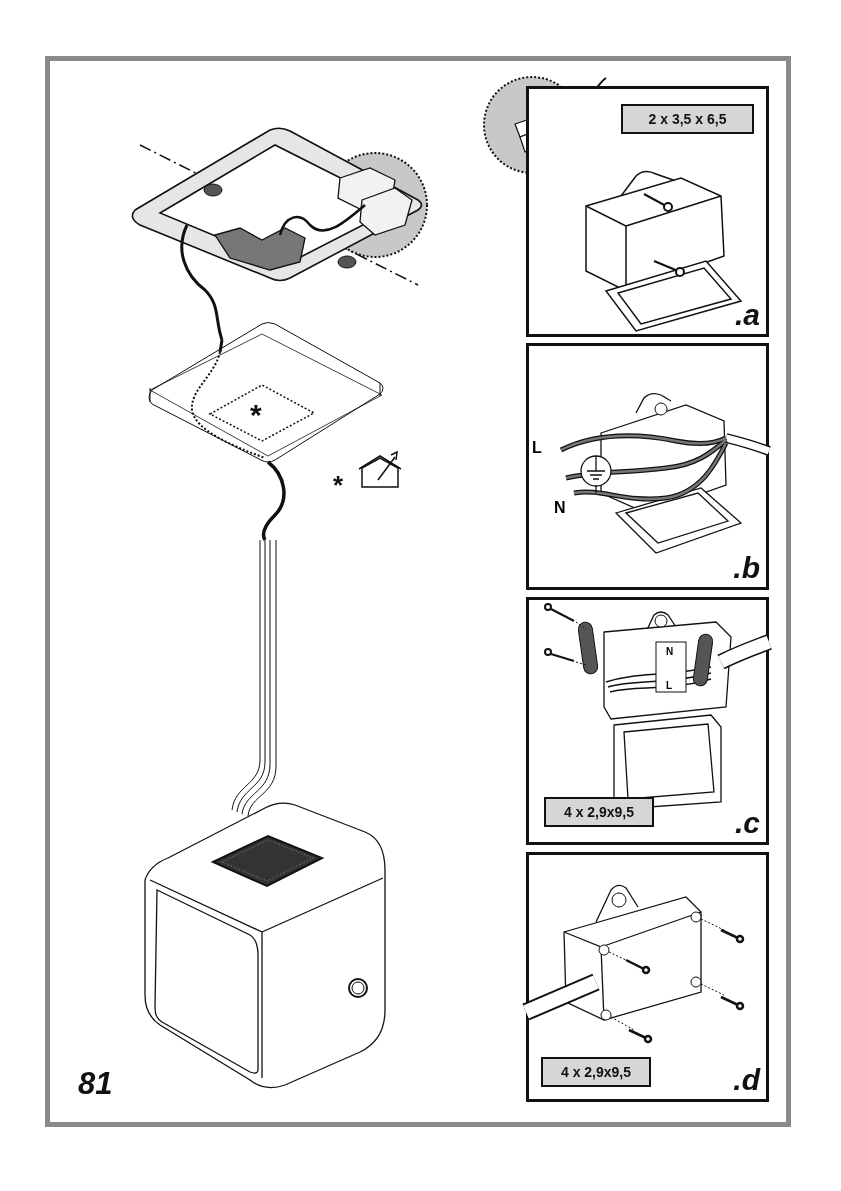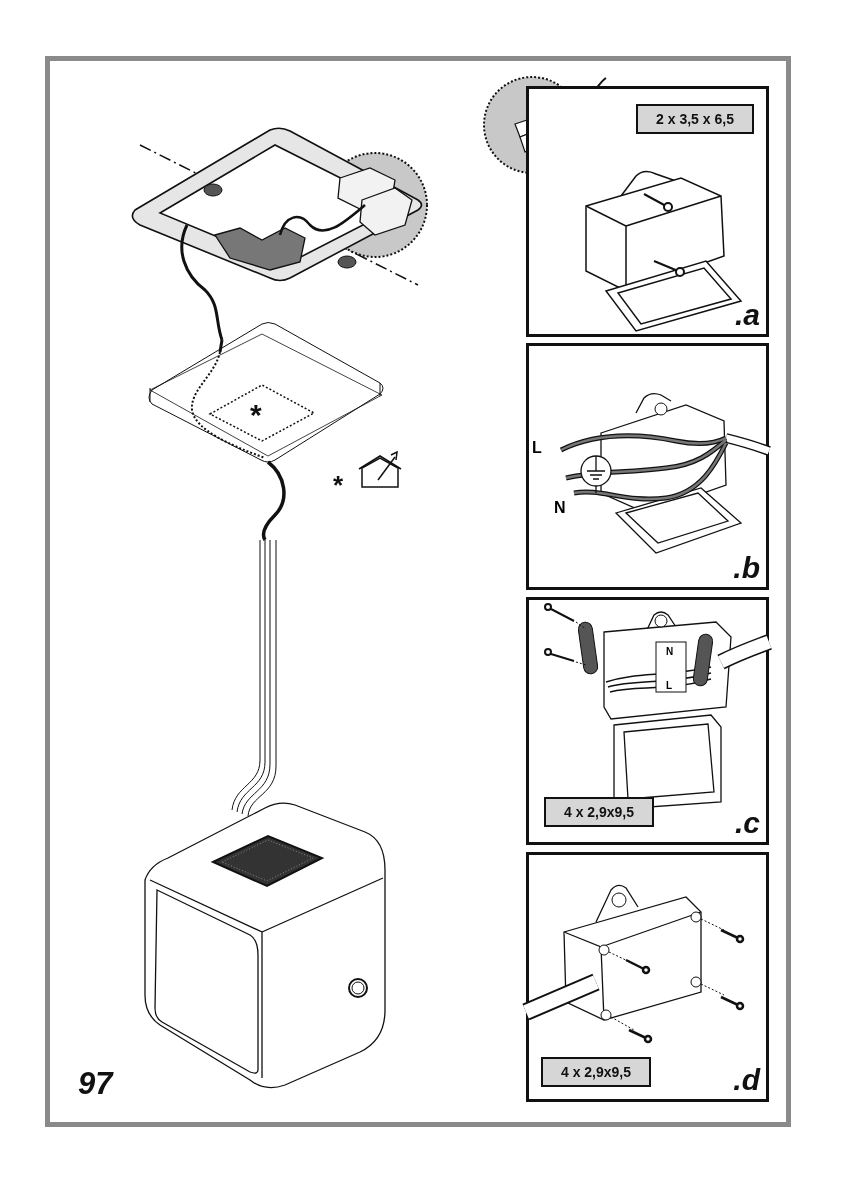--- a/index.html
+++ b/index.html
@@ -5,21 +5,21 @@
   html, body { margin: 0; padding: 0; background: #ffffff; }
   body { width: 841px; height: 1191px; position: relative; overflow: hidden; font-family: "Liberation Sans", sans-serif; }
   .page-frame { position: absolute; left: 45px; top: 56px; width: 746px; height: 1071px; border: 5px solid #8a8a8a; box-sizing: border-box; }
   .panel { position: absolute; border: 3px solid #111; box-sizing: border-box; background: #fff; }
   .panel-a { left: 526px; top: 86px; width: 243px; height: 251px; }
   .panel-b { left: 526px; top: 343px; width: 243px; height: 247px; }
   .panel-c { left: 526px; top: 597px; width: 243px; height: 248px; }
   .panel-d { left: 526px; top: 852px; width: 243px; height: 250px; }
   .step-label { position: absolute; right: 6px; bottom: 2px; font-size: 30px; font-weight: bold; font-style: italic; color: #111; }
   .spec-box { position: absolute; background: #d6d6d6; border: 2px solid #111; font-size: 14px; font-weight: bold; color: #111; text-align: center; box-sizing: border-box; }
-  .spec-a { right: 12px; top: 15px; width: 118px; height: 30px; line-height: 26px; }
+  .spec-a { right: 12px; top: 15px; width: 133px; height: 30px; line-height: 26px; }
   .spec-c { left: 15px; bottom: 15px; width: 110px; height: 30px; line-height: 26px; }
   .spec-d { left: 12px; bottom: 12px; width: 110px; height: 30px; line-height: 26px; }
   .page-number { position: absolute; left: 78px; top: 1066px; font-size: 31px; font-weight: bold; font-style: italic; color: #111; }
   svg { position: absolute; overflow: visible; }
   .wire-label { font-size: 16px; font-weight: bold; font-family: "Liberation Sans", sans-serif; }
   .asterisk-text { position: absolute; font-size: 30px; font-weight: bold; color: #111; }
 </style>
 </head>
 <body>
 
@@ -222,13 +222,13 @@
       <path d="M195,145 L212,153"></path>
         <circle cx="214" cy="154" r="3"></circle>
       <path d="M103,178 L120,186"></path>
         <circle cx="122" cy="187" r="3"></circle>
     </g>
   </svg>
   <div class="spec-box spec-d">4 x 2,9x9,5</div>
   <div class="step-label">.d</div>
 </div>
 
-<div class="page-number">97</div>
+<div class="page-number">81</div>
 
 </body></html>

